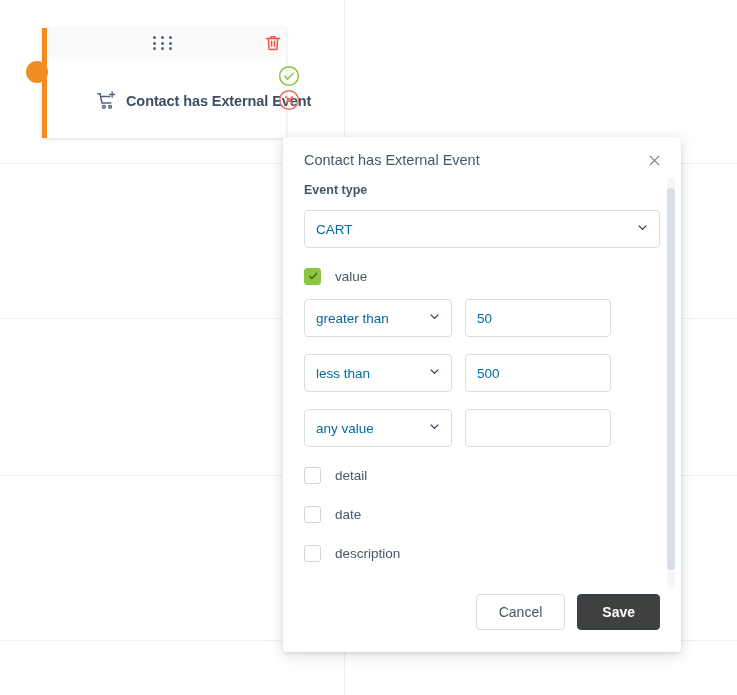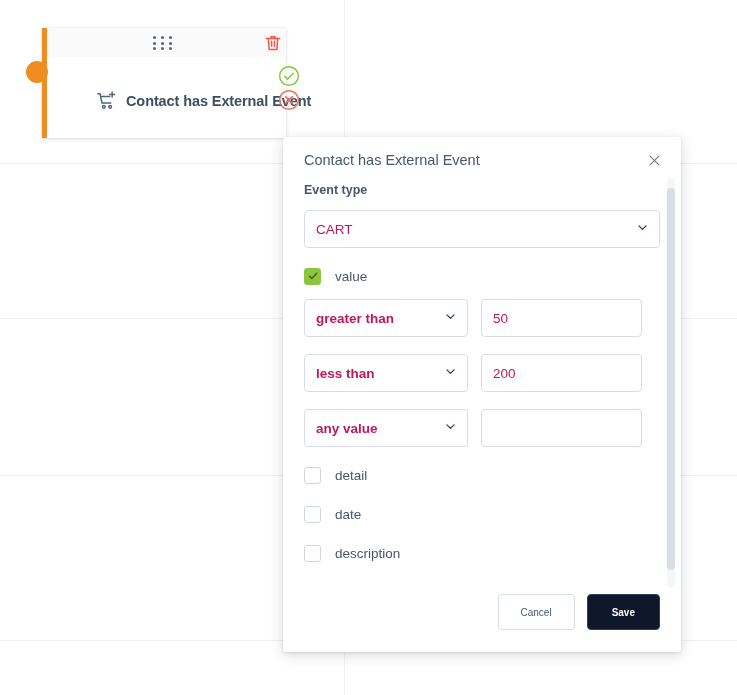--- a/index.html
+++ b/index.html
@@ -154,21 +154,21 @@
     color: #46576b;
     margin: 0 0 13px 0;
   }
 
   .ctl {
     height: 31px;
     border: 1px solid #d8dde2;
     border-radius: 4px;
     background: #ffffff;
     font-size: 13.5px;
-    color: #be185d;
+    color: #0369a1;
     font-family: "Liberation Sans", sans-serif;
     display: flex; align-items: center;
     padding: 18px 11px;
     position: relative;
   }
   .ctl.select { cursor: pointer; padding-right: 28px; }
   .ctl .chev {
     position: absolute;
     right: 10px; top: 50%;
     transform: translateY(-50%);
@@ -192,22 +192,22 @@
   }
   .cb.off { border: 1px solid #cfd6dd; background: #fff; }
   .cb.on  { background: #8cc63f; border: 1px solid #8cc63f; }
   .cb-label { font-size: 13.5px; color: #46576b; }
 
   .cond-row {
     display: flex;
     gap: 13px;
     margin-bottom: 17px;
   }
-  .cond-row .ctl.select { width: 164px; flex: none; font-weight: bold; }
-  .cond-row .ctl.input  { width: 161px; flex: none; }
+  .cond-row .ctl.select { width: 148px; flex: none; }
+  .cond-row .ctl.input  { width: 146px; flex: none; }
 
   .checks { margin-top: 4px; }
   .checks .cb-row { margin-bottom: 17px; }
 
   
   #scroll-track {
     position: absolute;
     left: 667px; top: 178px;
     width: 8px; height: 410px;
     background: #f4f6f8;
@@ -230,33 +230,33 @@
     left: 0; right: 0; bottom: 0;
     height: 72px;
     display: flex; align-items: center; justify-content: flex-end;
     gap: 12px;
     padding: 0 21px 8px 0;
     background: #ffffff;
   }
   .btn {
     height: 36px;
     border-radius: 4px;
-    font-size: 10px;
+    font-size: 14px;
     font-family: "Liberation Sans", sans-serif;
     display: flex; align-items: center; justify-content: center;
     cursor: pointer;
     padding: 0 22px;
   }
   #btn-cancel {
     background: #ffffff;
     border: 1px solid #d8dde2;
     color: #46576b;
   }
   #btn-save {
-    background: #0f172a;
+    background: #404040;
     border: 1px solid #2e4156;
     color: #ffffff;
     font-weight: bold;
     padding: 0 24px;
     text-align: right;
   }
 </style>
 </head>
 <body>
 
@@ -369,21 +369,21 @@
     <div class="cond-row">
       <div class="ctl select">
         <span>less than</span>
         <span class="chev">
           <svg viewBox="0 0 24 24" width="13" height="13" fill="none" stroke="#2e4156" stroke-width="2.4" stroke-linecap="round" stroke-linejoin="round">
               <path d="M5.5 9l6.5 6.5L18.5 9"></path>
             </svg>
         </span>
       </div>
       <div class="ctl input">
-        <span>200</span>
+        <span>500</span>
       </div>
     </div>
 
     <div class="cond-row">
       <div class="ctl select">
         <span>any value</span>
         <span class="chev">
           <svg viewBox="0 0 24 24" width="13" height="13" fill="none" stroke="#2e4156" stroke-width="2.4" stroke-linecap="round" stroke-linejoin="round">
               <path d="M5.5 9l6.5 6.5L18.5 9"></path>
             </svg>

